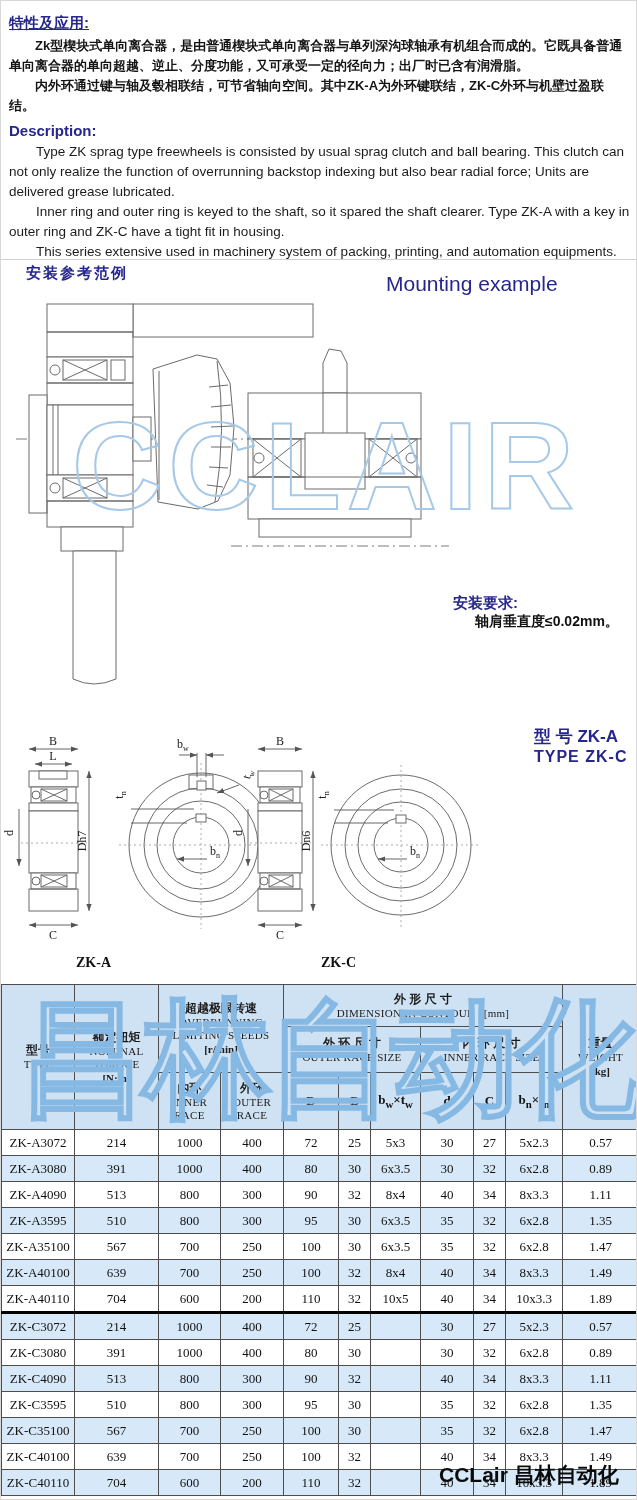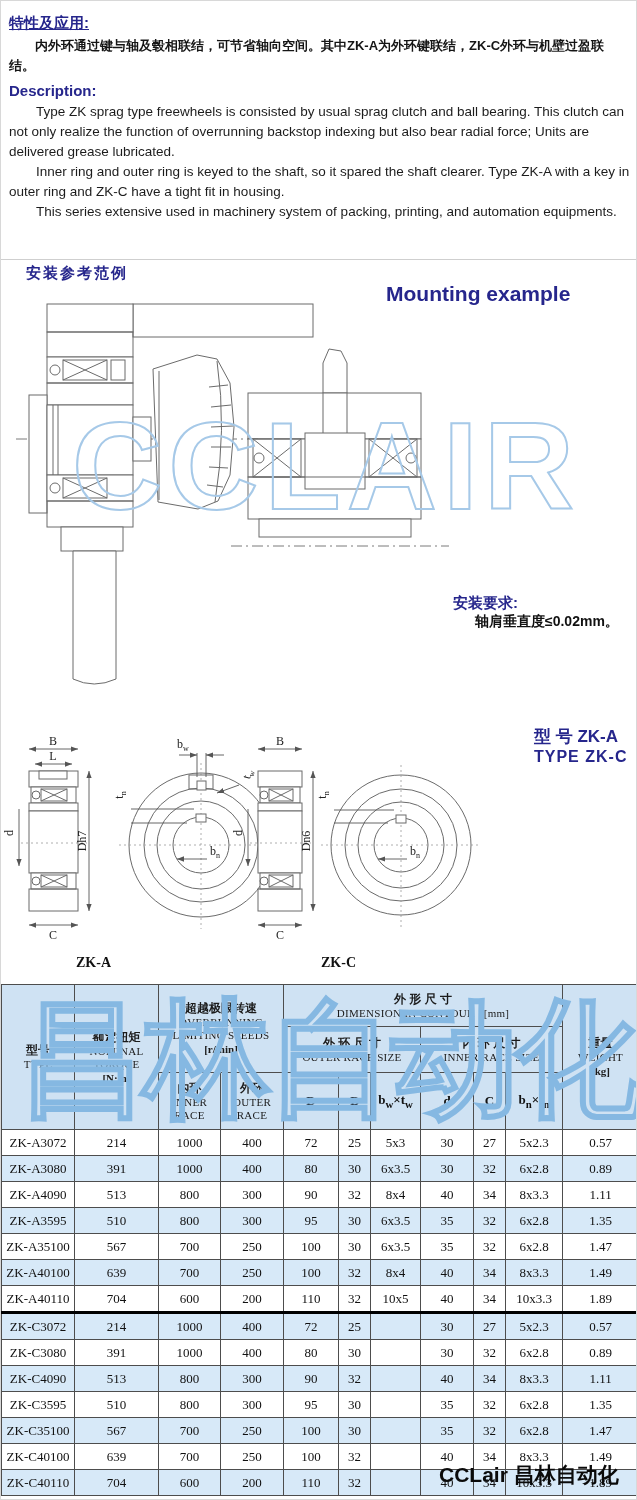--- a/index.html
+++ b/index.html
@@ -9,21 +9,21 @@
   
   .features{position:absolute;top:3px;left:8px;width:621px;margin-top:8px;}
   .cn-head{margin:2px 0 3px 0;font-size:15px;font-weight:bold;color:#26268c;}
   .cn-head.u{text-decoration:underline;}
   .cnp{margin:0;font-size:13px;font-weight:bold;color:#151515;line-height:20px;text-indent:2em;}
   .enp{margin:0;font-size:13.5px;color:#1c1c1c;line-height:20px;text-indent:2em;}
   .divider-line{position:absolute;top:258px;left:0;width:637px;border-top:1px solid #cfcfcf;}
   
   .mount-heads{position:absolute;top:263px;left:0;width:637px;height:32px;}
   .mh-cn{position:absolute;left:25px;top:0;font-size:15px;font-weight:bold;color:#26268c;letter-spacing:2px;}
-  .mh-en{position:absolute;left:385px;top:18px;font-size:21px;font-weight:bold;color:#26268c;}
+  .mh-en{position:absolute;left:385px;top:8px;font-size:21px;font-weight:normal;color:#26268c;}
   .mount-draw{position:absolute;top:298px;left:0;width:637px;height:434px;}
   .mount-req{position:absolute;left:452px;top:593px;width:185px;}
   .req-head{font-size:15px;font-weight:bold;color:#26268c;}
   .req-body{font-size:14px;font-weight:bold;color:#111;padding-left:22px;white-space:nowrap;}
   
   .models{position:absolute;top:732px;left:0;width:637px;height:222px;}
   .type-labels{position:absolute;left:533px;top:-6px;line-height:20px;}
   .tl1{font-size:17px;font-weight:bold;color:#26268c;white-space:nowrap;}
   .tl2{font-size:16px;font-weight:bold;color:#26268c;letter-spacing:1px;white-space:nowrap;}
   
@@ -60,20 +60,21 @@
   .brand{position:absolute;left:438px;top:508px;font-size:21px;font-weight:600;color:#0a0a0a;
          white-space:nowrap;}
 </style>
 </head>
 <body>
 
 <div class="page">
 
   <section class="features">
     <h2 class="cn-head u">特性及应用:</h2>
+    <p class="cnp">Zk型楔块式单向离合器，是由普通楔块式单向离合器与单列深沟球轴承有机组合而成的。它既具备普通单向离合器的单向超越、逆止、分度功能，又可承受一定的径向力；出厂时已含有润滑脂。</p>
     <p class="cnp">内外环通过键与轴及毂相联结，可节省轴向空间。其中ZK-A为外环键联结，ZK-C外环与机壁过盈联结。</p>
     <h2 class="cn-head" style="margin-top:6px">Description:</h2>
     <p class="enp">Type ZK sprag type freewheels is consisted by usual sprag clutch and ball bearing. This clutch can not only realize the function of overrunning backstop indexing but also bear radial force; Units are delivered grease lubricated.</p>
     <p class="enp">Inner ring and outer ring is keyed to the shaft, so it spared the shaft clearer. Type ZK-A with a key in outer ring and ZK-C have a tight fit in housing.</p>
     <p class="enp">This series extensive used in machinery system of packing, printing, and automation equipments.</p>
   </section>
 
   <div class="divider-line"></div>
 
   <div class="mount-heads">

